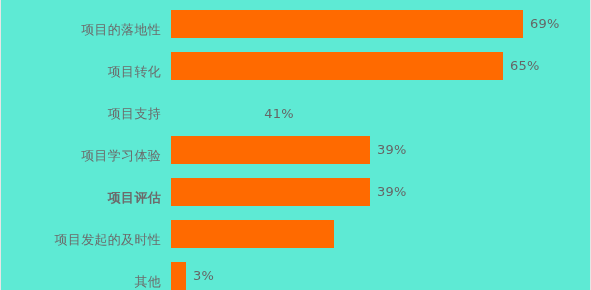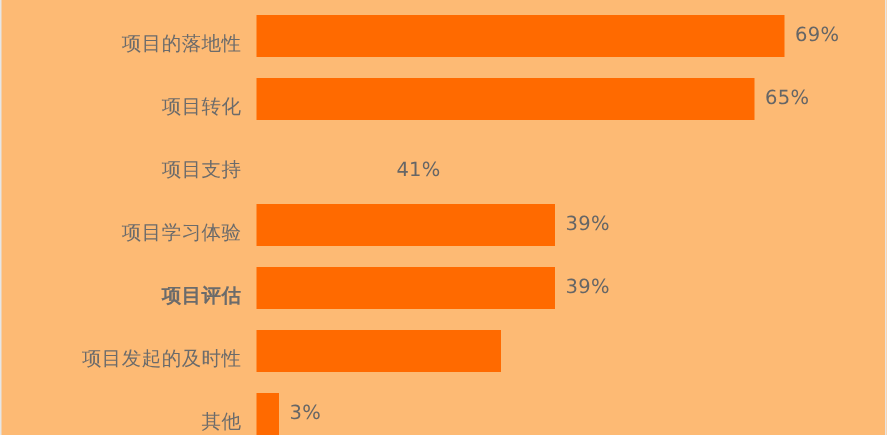--- a/index.html
+++ b/index.html
@@ -10,21 +10,21 @@
     width: 591px;
     height: 290px;
     background: #f7f7f7;
     font-family: "DejaVu Sans", "Liberation Sans", sans-serif;
     overflow: hidden;
   }
   #chart-root {
     position: relative;
     width: 591px;
     height: 290px;
-    background: #fdba74;
+    background: #5eead4;
     box-sizing: border-box;
     border-left: 1px solid #e6e6e6;
     border-right: 1px solid #e6e6e6;
   }
   .plot-area {
     position: absolute;
     left: 0;
     top: 0;
     width: 591px;
     height: 290px;

